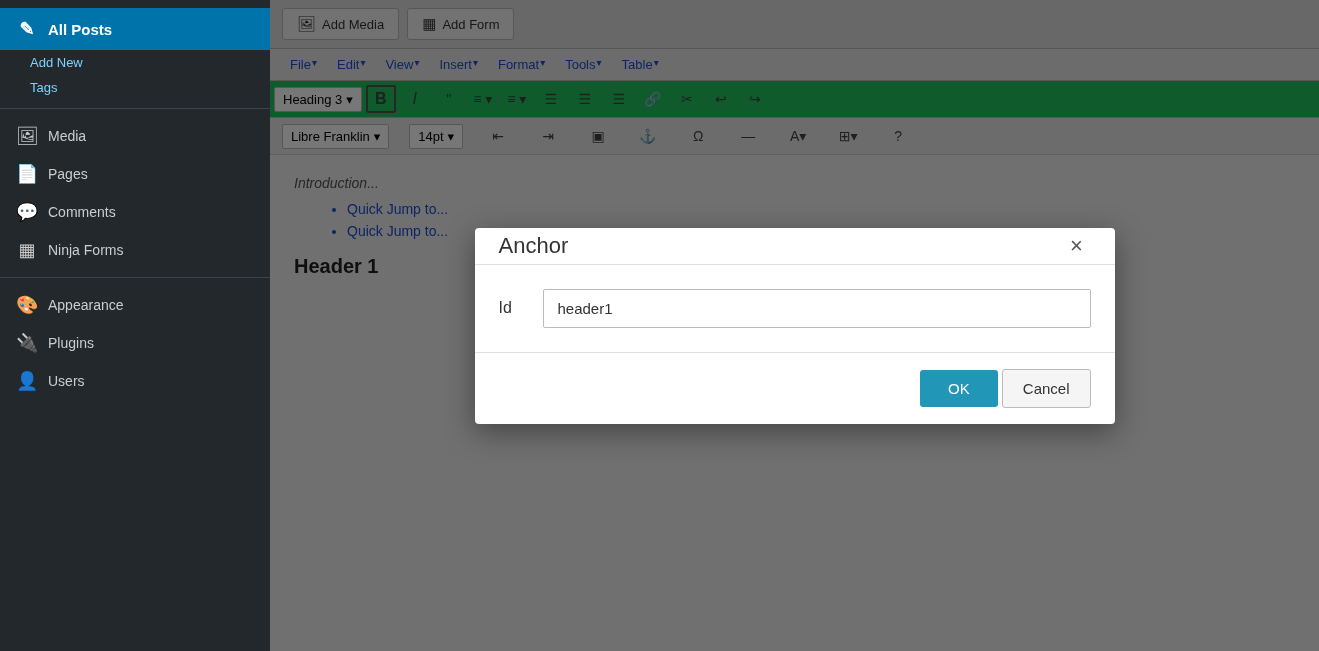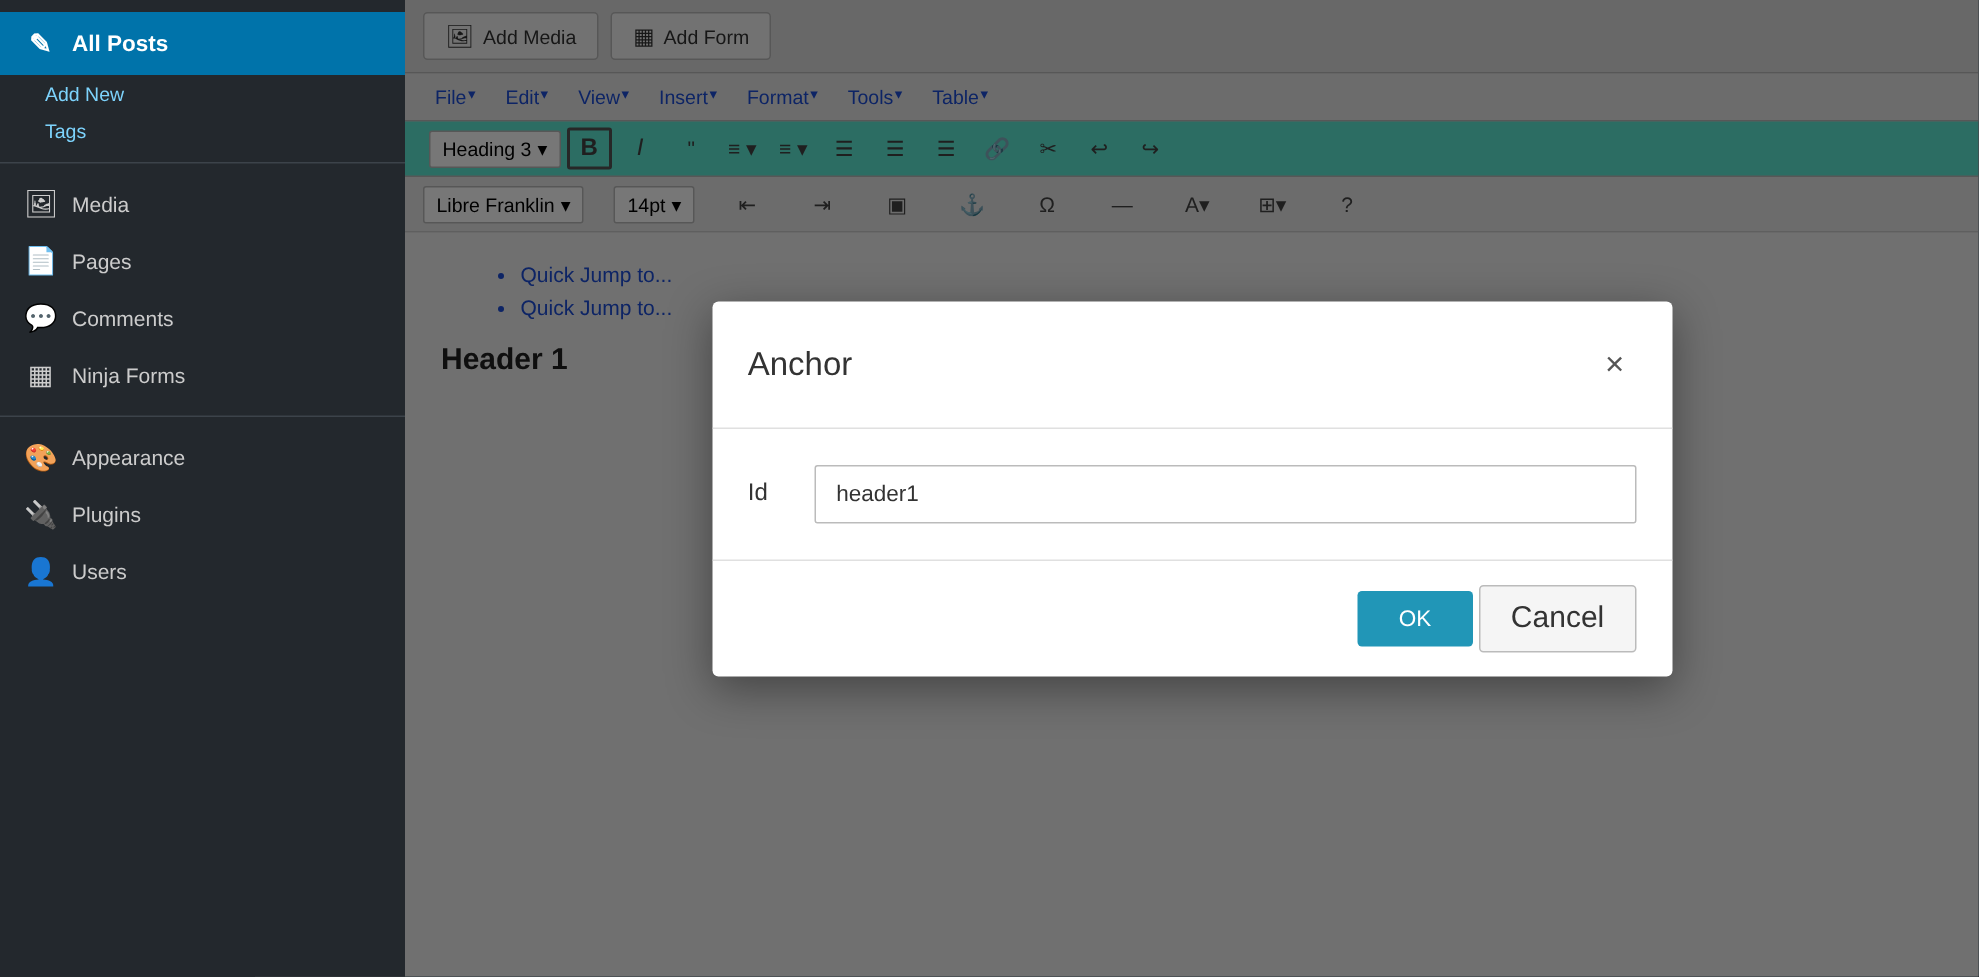--- a/index.html
+++ b/index.html
@@ -90,23 +90,23 @@
       font-size: 13px;
       cursor: pointer;
       color: #1d4ed8;
       border-radius: 2px;
     }
     .menu-arrow { font-size: 10px; }
 
     .toolbar-row3 {
       display: flex;
       align-items: center;
-      padding: 4px 16px;
+      padding: 4px 4px;
       gap: 4px;
-      background: #5eead4;
+      background: #22c55e;
       border-bottom: 1px solid #bbb;
     }
     .format-select {
       padding: 4px 8px;
       border: 1px solid #bbb;
       background: #fff;
       border-radius: 2px;
       font-size: 13px;
       cursor: pointer;
       display: flex;
@@ -163,21 +163,21 @@
       background: #fff;
       border-radius: 4px;
       width: 640px;
       box-shadow: 0 8px 30px rgba(0,0,0,0.4);
       overflow: hidden;
     }
     .modal-header {
       display: flex;
       align-items: center;
       justify-content: space-between;
-      padding: 28px 24px;
+      padding: 4px 24px;
       border-bottom: 1px solid #e0e0e0;
     }
     .modal-title {
       font-size: 22px;
       font-weight: 400;
       color: #333;
     }
     .modal-close {
       font-size: 22px;
       cursor: pointer;
@@ -226,21 +226,21 @@
       border-radius: 3px;
       font-size: 15px;
       cursor: pointer;
     }
     .btn-cancel {
       padding: 10px 20px;
       background: #f5f5f5;
       color: #333;
       border: 1px solid #bbb;
       border-radius: 3px;
-      font-size: 20px;
+      font-size: 15px;
       cursor: pointer;
     }
   </style>
 </head>
 <body>
 
 <div id="sidebar">
   <div class="sidebar-item top-item active">
     <span class="icon">✎</span>
     <span>All Posts</span>
@@ -361,20 +361,21 @@
       <div class="tool-icon-btn">▣</div>
       <div class="tool-icon-btn">⚓</div>
       <div class="tool-icon-btn">Ω</div>
       <div class="tool-icon-btn">―</div>
       <div class="tool-icon-btn">A▾</div>
       <div class="tool-icon-btn">⊞▾</div>
       <div class="tool-icon-btn">?</div>
     </div>
 
     <div class="editor-content">
+      <p class="editor-intro">Introduction...</p>
       <ul class="editor-list">
         <li>Quick Jump to...</li>
         <li>Quick Jump to...</li>
       </ul>
       <div class="editor-header1">Header 1</div>
     </div>
   </div>
 
   <div class="modal-overlay">
     <div class="modal">

